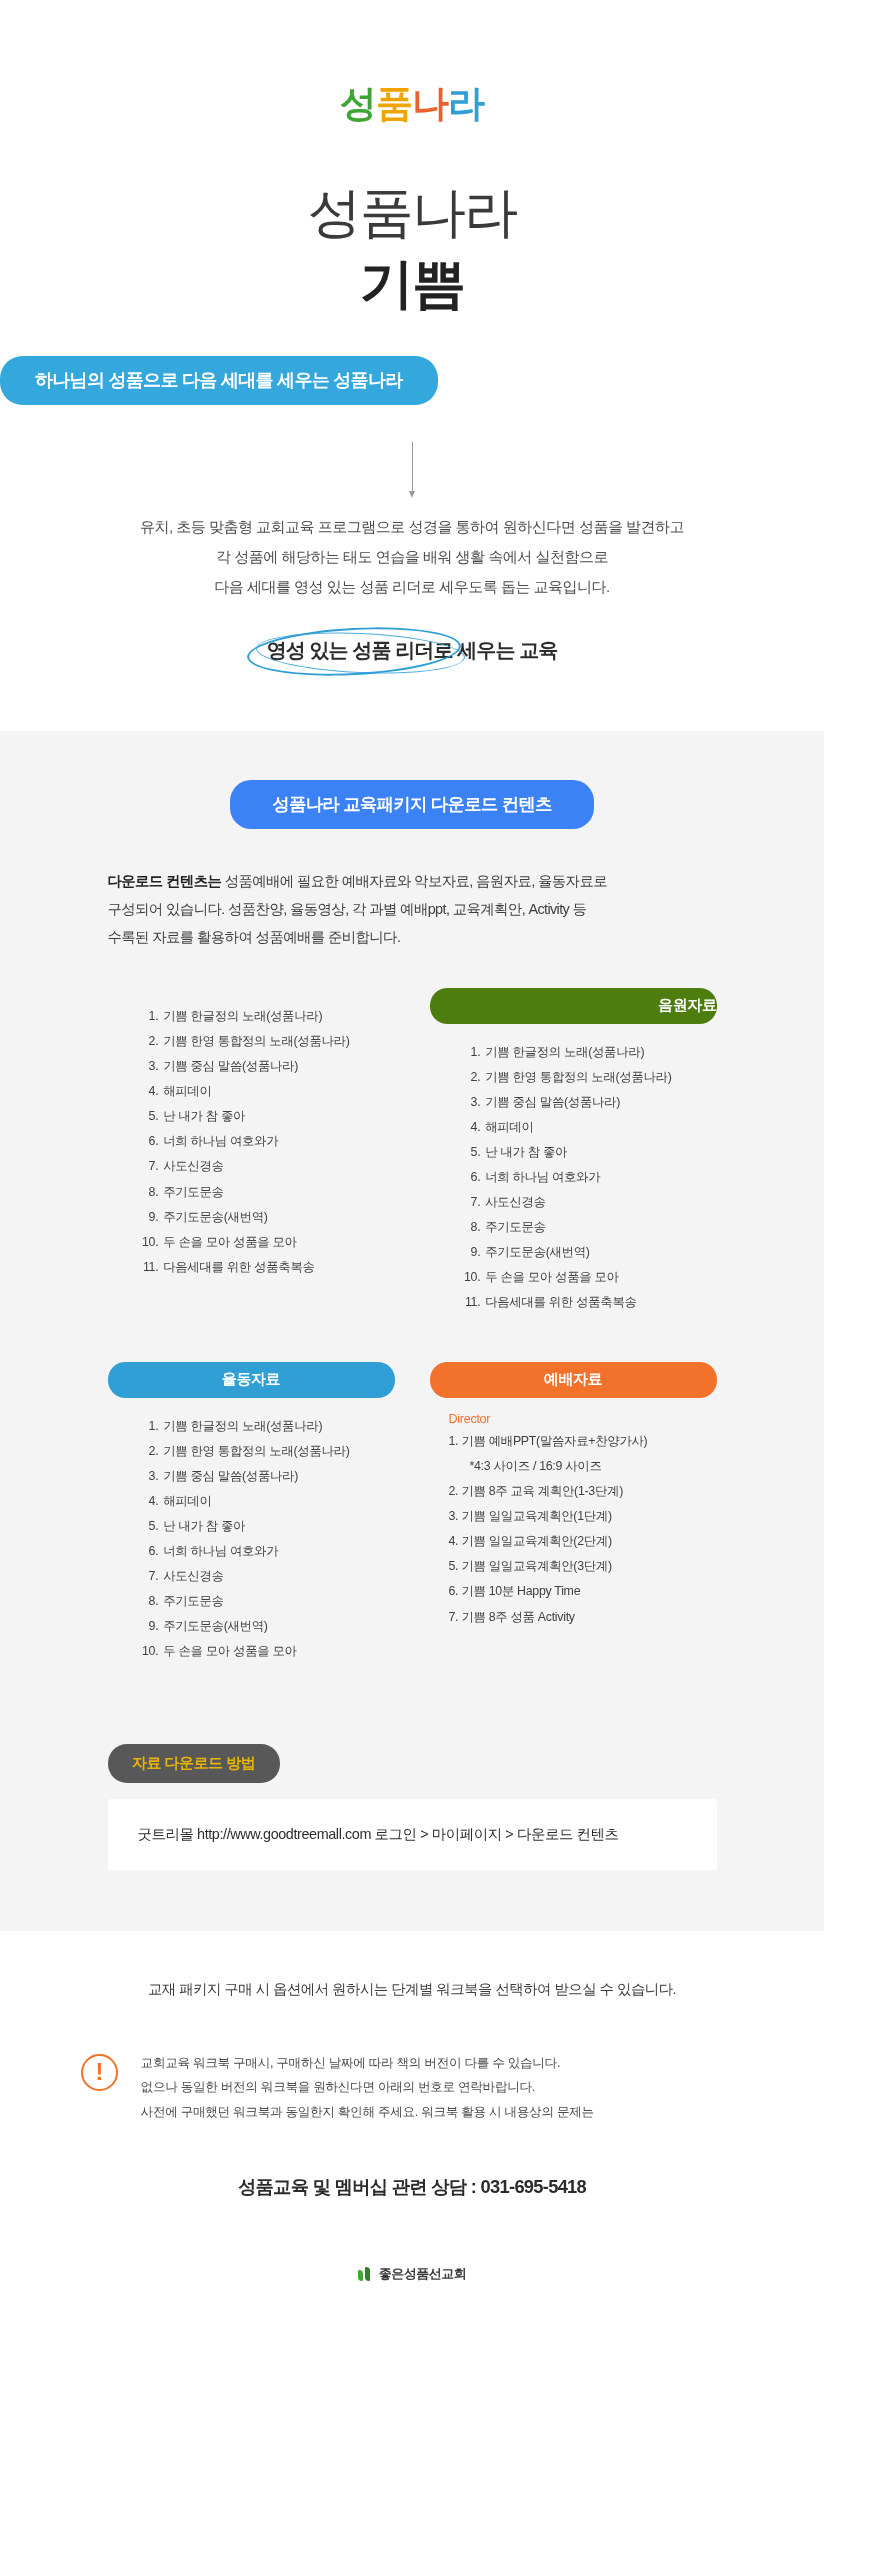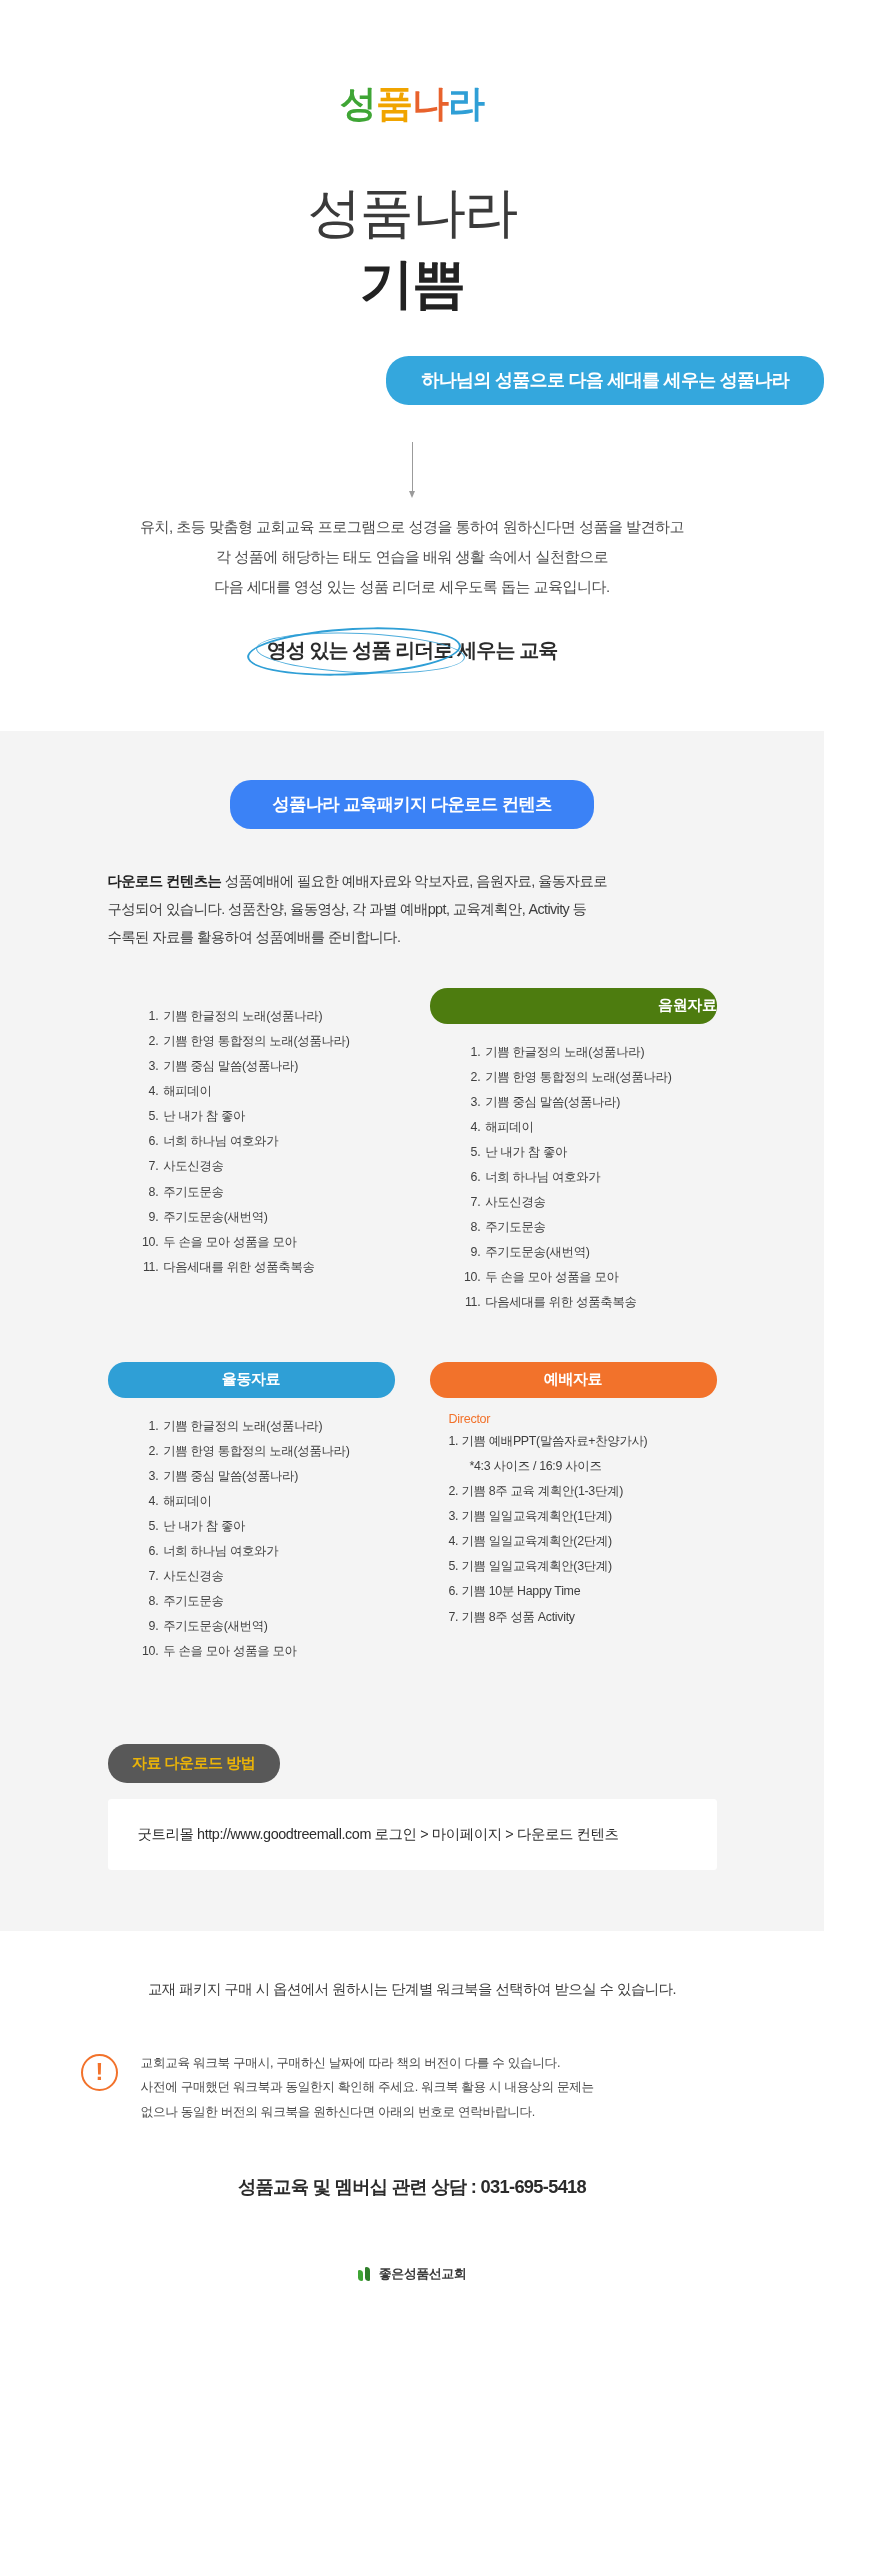--- a/index.html
+++ b/index.html
@@ -50,21 +50,21 @@
   .title-2 {
     font-size: 54px;
     font-weight: bold;
     color: #222222;
     letter-spacing: -1.7px;
     line-height: 1.25;
     margin-top: 7px;
   }
 
   
-  .pill-wrap { text-align: right; margin-top: 38px; }
+  .pill-wrap { text-align: left; margin-top: 38px; }
   .pill {
     display: inline-block;
     background: #34a7dd;
     color: #ffffff;
     font-size: 18px;
     font-weight: bold;
     letter-spacing: -0.7px;
     border-radius: 22.6px;
     padding: 12.2px 35px 13px;
   }
@@ -449,22 +449,22 @@
     </div>
 
   </div>
 
   <div class="note-line">교재 패키지 구매 시 옵션에서 원하시는 단계별 워크북을 선택하여 받으실 수 있습니다.</div>
 
   <div class="warn-wrap">
     <div class="warn-icon">!</div>
     <div class="warn-text">
       <div>교회교육 워크북 구매시, 구매하신 날짜에 따라 책의 버전이 다를 수 있습니다.</div>
+      <div>없으나 동일한 버전의 워크북을 원하신다면 아래의 번호로 연락바랍니다.</div>
       <div>사전에 구매했던 워크북과 동일한지 확인해 주세요. 워크북 활용 시 내용상의 문제는</div>
-      <div>없으나 동일한 버전의 워크북을 원하신다면 아래의 번호로 연락바랍니다.</div>
     </div>
   </div>
 
   <div class="contact">성품교육 및 멤버십 관련 상담 : 031-695-5418</div>
 
   <div class="footer">
     <div class="footer-inner">
       <span class="footer-mark">
           <i class="a"></i>
           <i class="b"></i>

